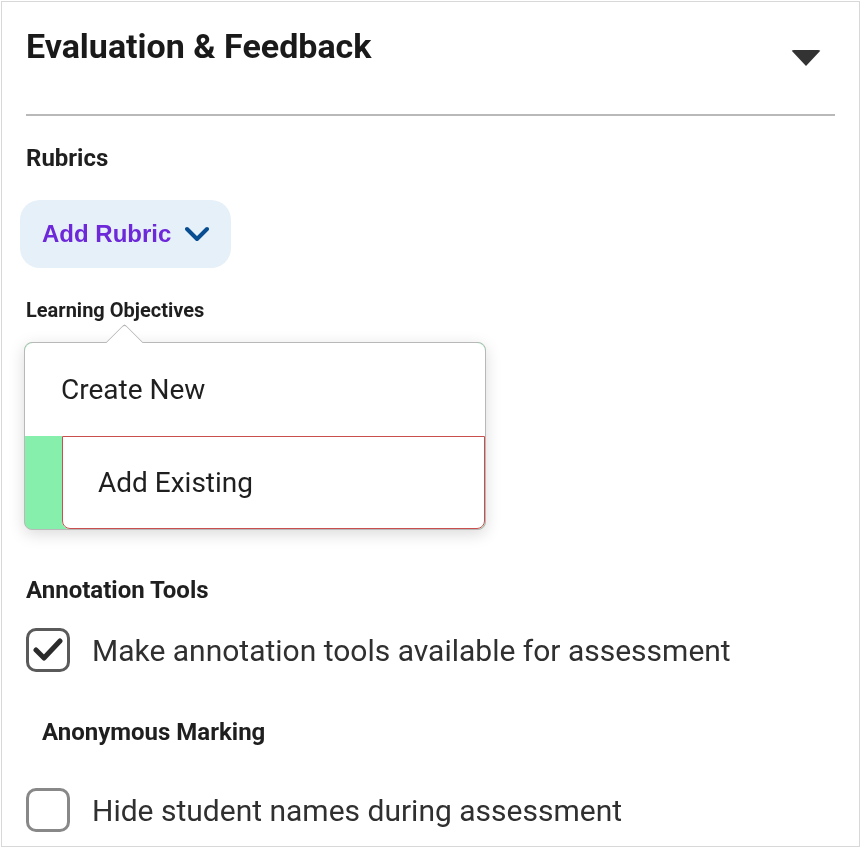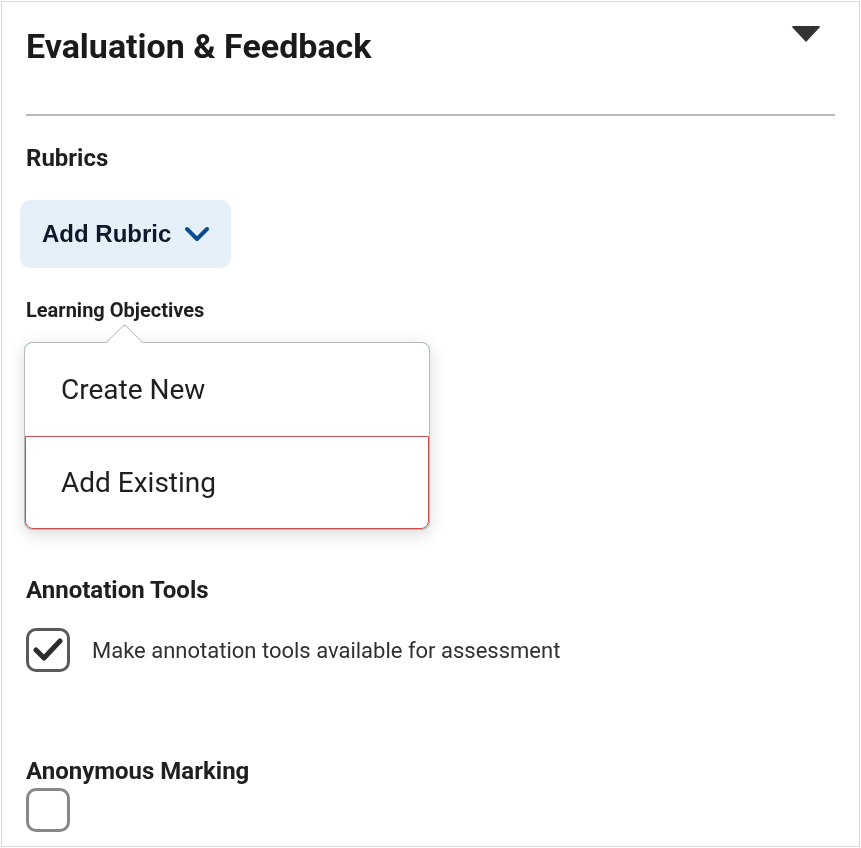--- a/index.html
+++ b/index.html
@@ -14,21 +14,21 @@
       border: 1px solid #d8d8d8;
       width: 859px;
       height: 846px;
       margin: 1px;
       padding: 16px 24px;
       position: relative;
     }
     .panel-header {
       display: flex;
       justify-content: space-between;
-      align-items: flex-start;
+      align-items: flex-end;
       padding-top: 8px;
       padding-bottom: 20px;
     }
     .panel-title {
       font-size: 34px;
       font-weight: 700;
       color: #1a1a1a;
     }
     .caret-down {
       width: 0;
@@ -49,46 +49,46 @@
     .section-label {
       font-size: 24px;
       font-weight: 700;
       color: #1f1f1f;
       margin-bottom: 16px;
     }
     .add-rubric-btn {
       display: inline-flex;
       align-items: center;
       background: #e6f0f8;
-      color: #0f172a;
+      color: #6d28d9;
       font-size: 24px;
       font-weight: 700;
       padding: 20px 22px;
-      border-radius: 10px;
+      border-radius: 20px;
       cursor: pointer;
       border: none;
       margin-left: -6px;
       margin-top: 12px;
     }
     .add-rubric-btn .chevron {
       margin-left: 14px;
       display: inline-block;
     }
     .add-rubric-btn .chevron svg { display: block; }
     .hidden-label {
       font-size: 20px;
       font-weight: 700;
       color: #1f1f1f;
       margin-top: 30px;
     }
     .dropdown {
       position: absolute;
       top: 340px;
       left: 22px;
-      width: 406px;
+      width: 462px;
       background: #86efac;
       border: 1px solid #b8b8b8;
       border-radius: 8px;
       box-shadow: 0 4px 16px rgba(0,0,0,0.15);
     }
     .dropdown::before {
       content: '';
       position: absolute;
       top: -14px;
       left: 86px;
@@ -113,20 +113,21 @@
       border-top-right-radius: 8px;
     }
     .dropdown-item:last-child {
       border-bottom-left-radius: 8px;
       border-bottom-right-radius: 8px;
     }
     .dropdown-item.highlighted {
       outline: 1px solid #c94f4f;
       outline-offset: -1px;
       z-index: 1;
+      margin-left: 37px;
     }
     .checkrow {
       display: flex;
       align-items: center;
       margin-top: 18px;
       margin-bottom: 30px;
     }
     .checkbox {
       width: 44px;
       height: 44px;
@@ -137,27 +138,27 @@
       align-items: center;
       justify-content: center;
       cursor: pointer;
       flex-shrink: 0;
     }
     .checkbox.unchecked {
       border-color: #888;
     }
     .checkbox svg { display: block; }
     .check-label {
-      font-size: 22px;
+      font-size: 30px;
       color: #303030;
     }
     .lower { position: absolute; left: 24px; width: 800px; }
     .lower.anno-tools { top: 574px; }
     .lower.anno-check { top: 608px; }
-    .lower.anon-label { top: 755px; }
+    .lower.anon-label { top: 716px; margin-left: 16px; }
     .lower.anon-check { top: 768px; }
   </style>
 </head>
 <body>
 
 <div class="panel">
 
   <div class="panel-header">
     <div class="panel-title">Evaluation &amp; Feedback</div>
     <div class="caret-down"></div>
@@ -187,20 +188,21 @@
           <path d="M3 13 L11 21 L27 4" stroke="#2b2b2b" stroke-width="5" fill="none" stroke-linecap="round" stroke-linejoin="round"></path>
         </svg>
     </div>
     <div class="check-label">Make annotation tools available for assessment</div>
   </div>
 
   <div class="lower anon-label section-label">Anonymous Marking</div>
 
   <div class="lower anon-check checkrow">
     <div class="checkbox unchecked"></div>
+    <div class="check-label">Hide student names during assessment</div>
   </div>
 
   
   <div class="dropdown">
     <div class="dropdown-item">Create New</div>
     <div class="dropdown-item highlighted">Add Existing</div>
   </div>
 
 </div>
 

